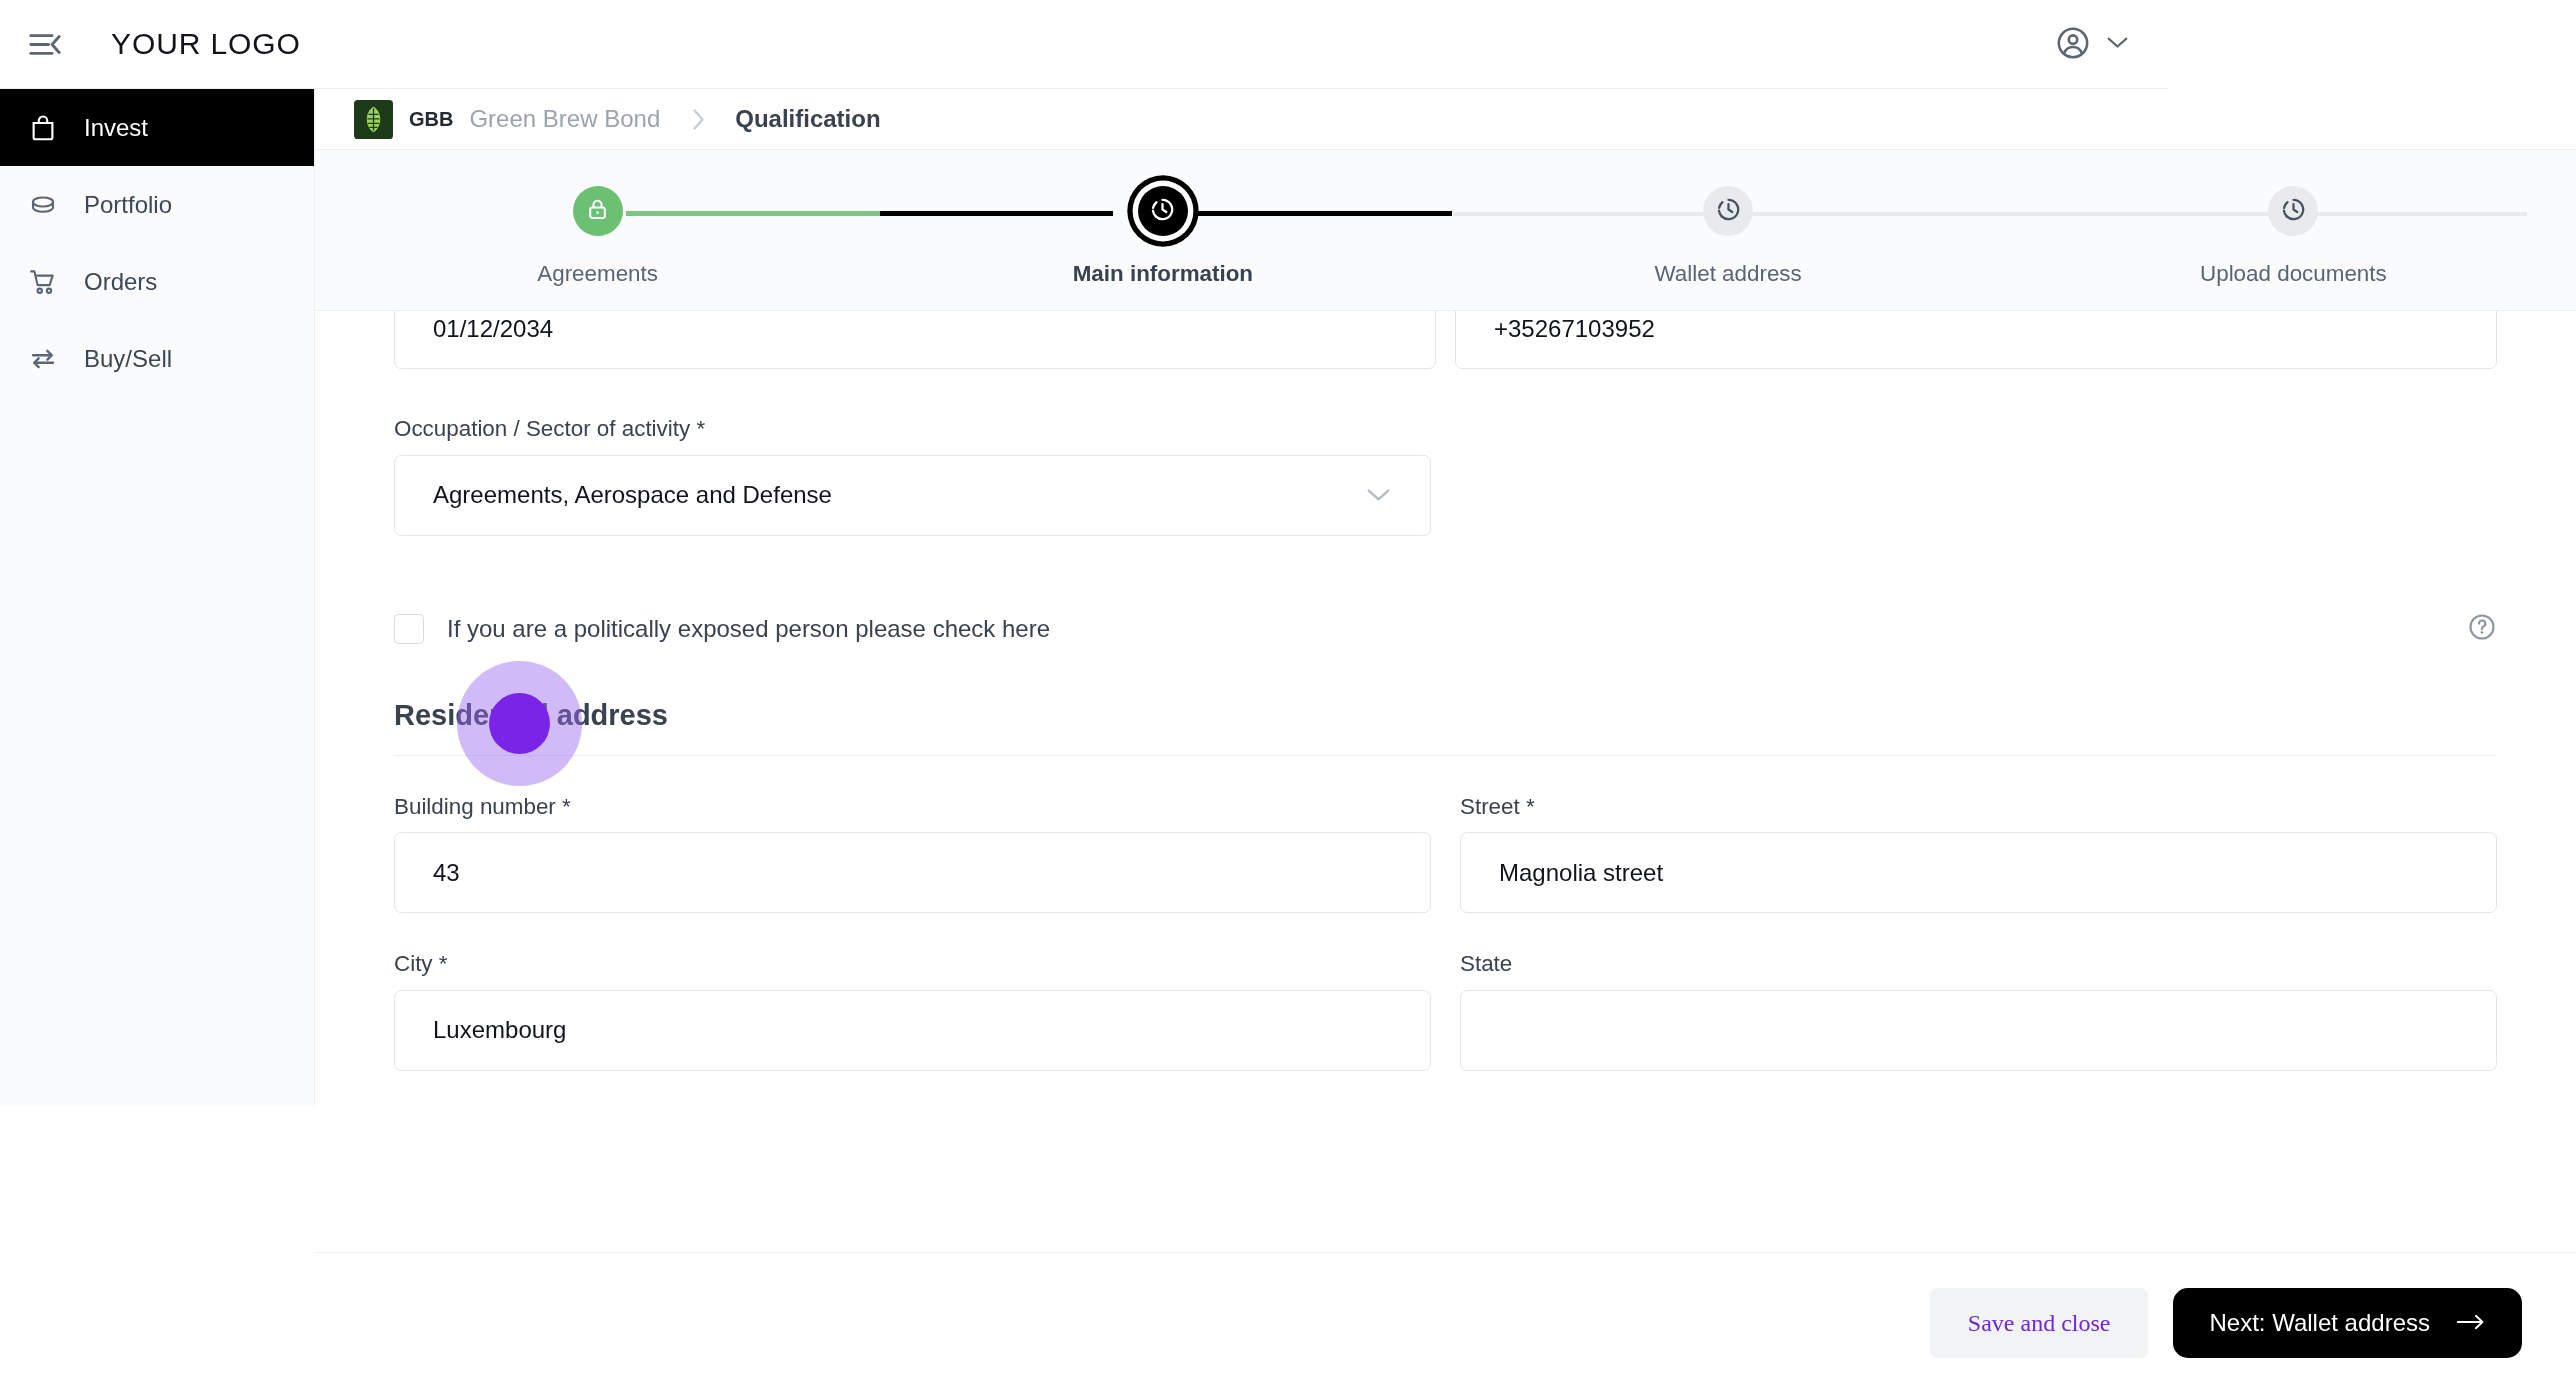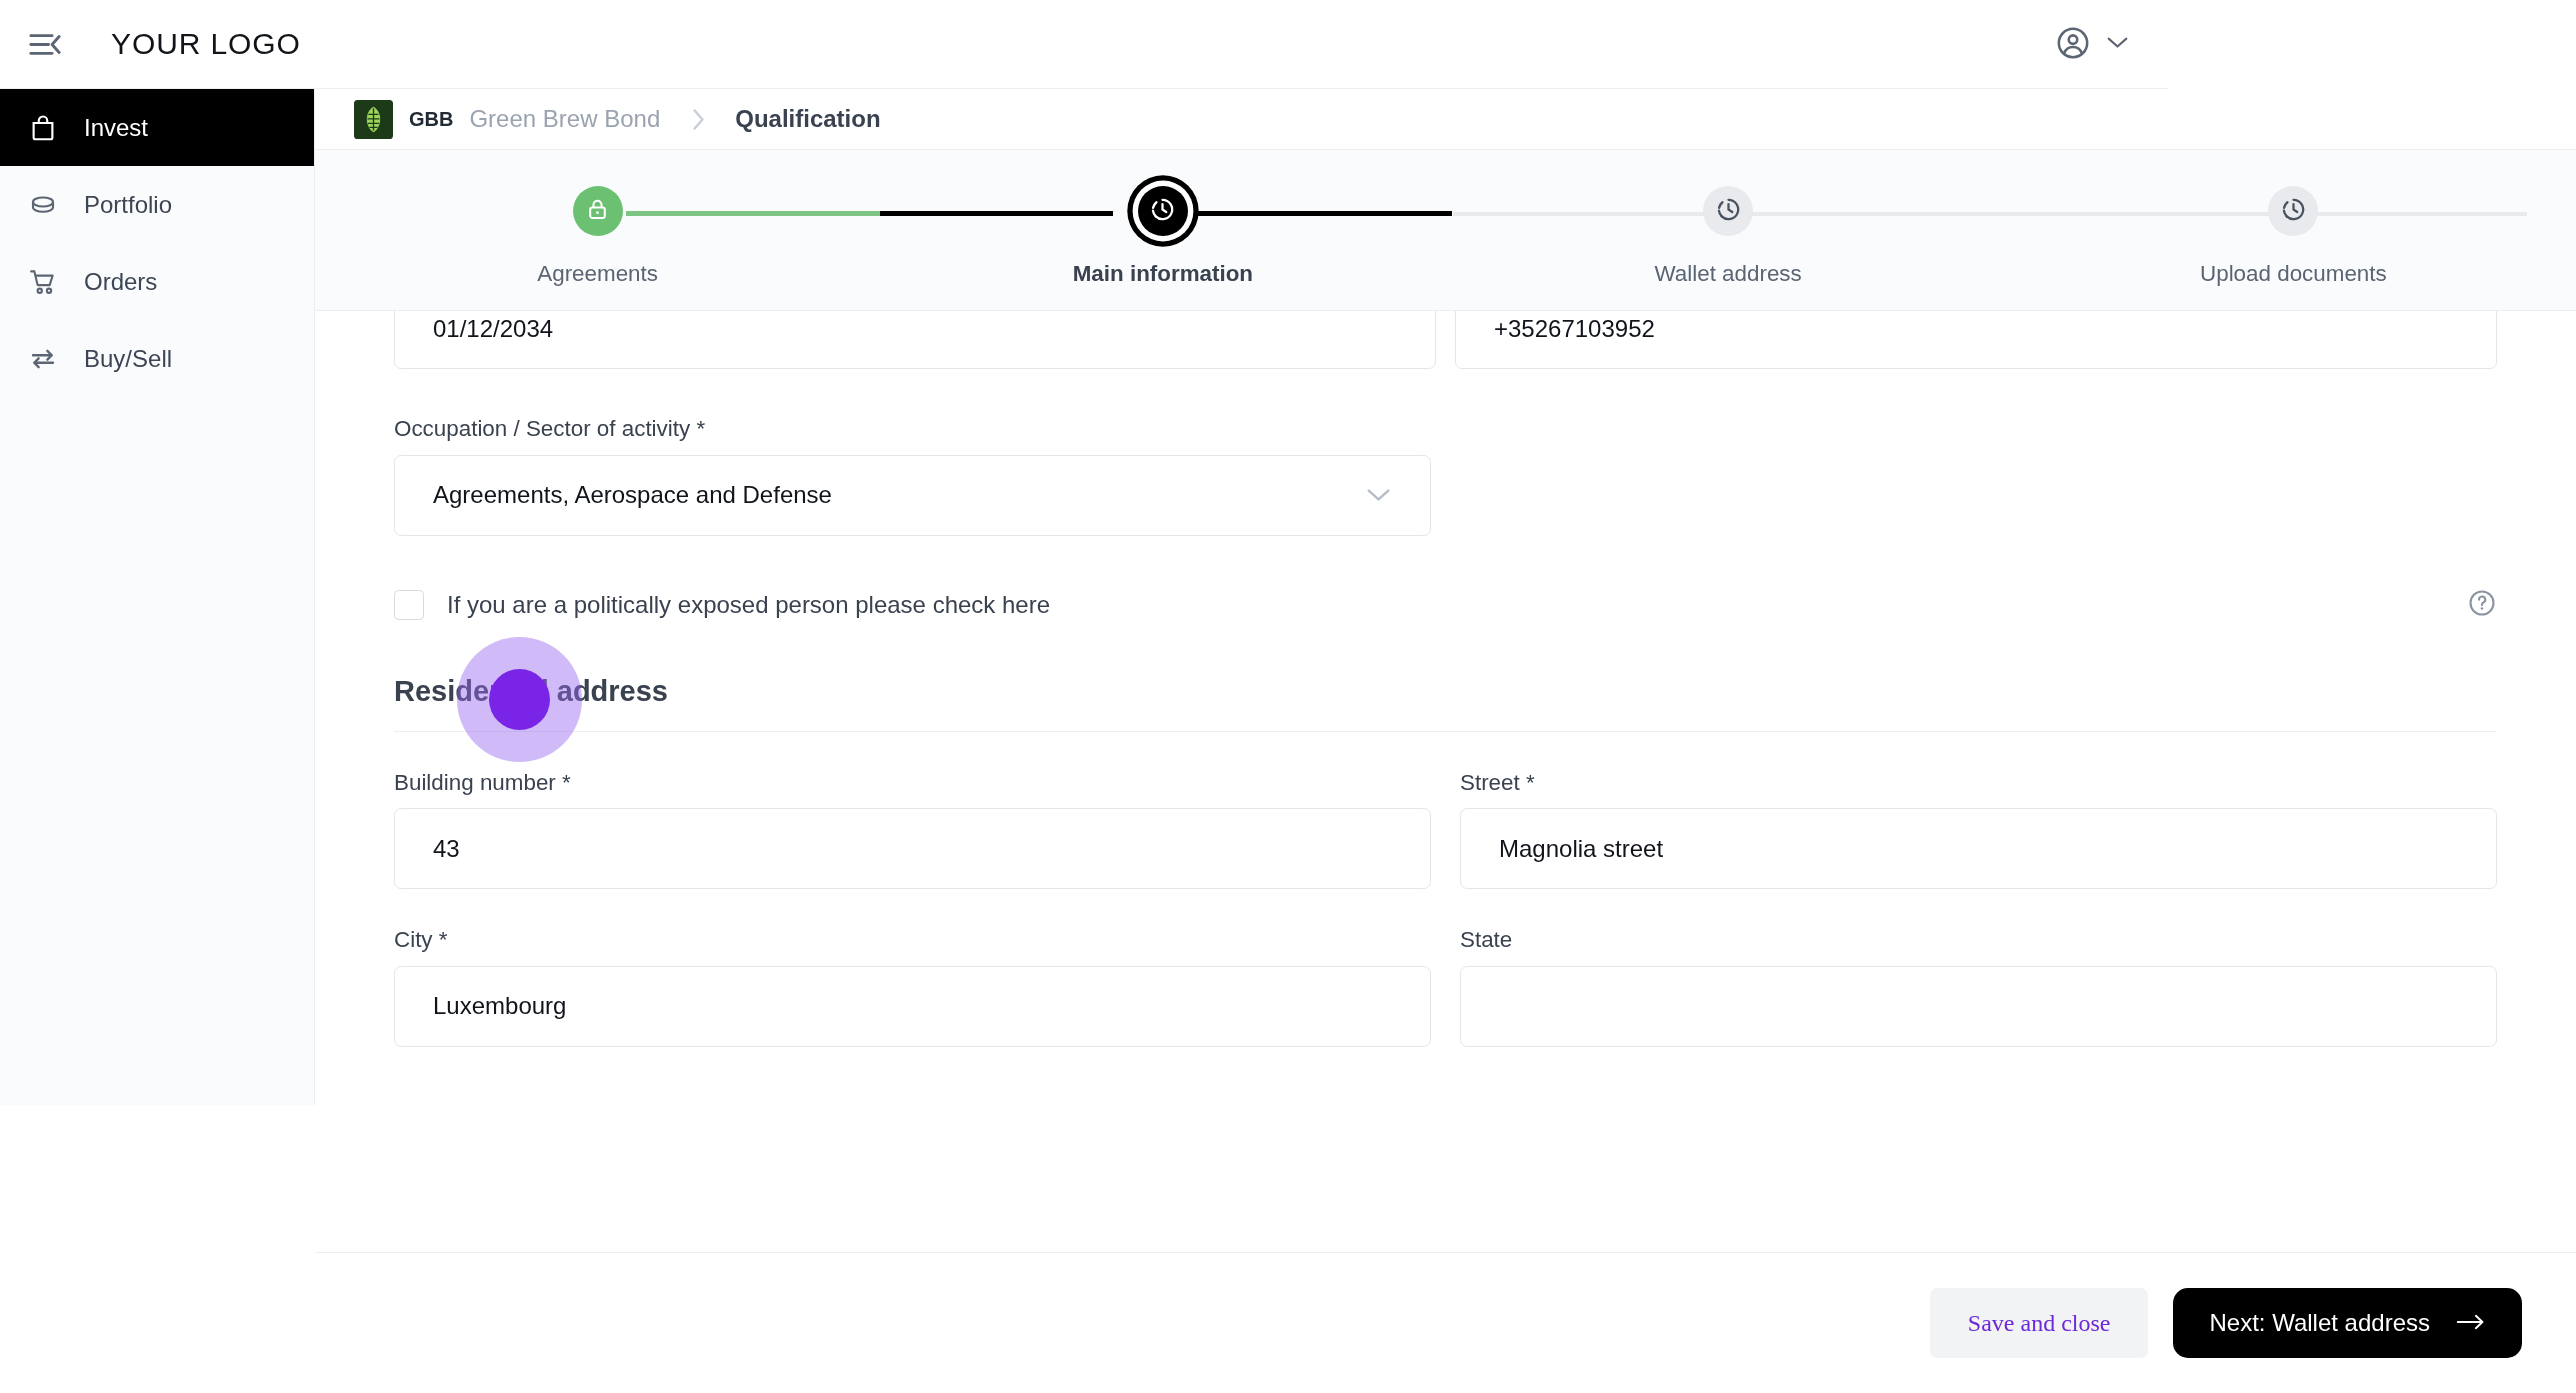--- a/index.html
+++ b/index.html
@@ -342,21 +342,21 @@
           <span>
             <svg width="27" height="16" viewBox="0 0 30 18" fill="none">
               <path d="M4 4 L15 14 L26 4" stroke="#b6bcc6" stroke-width="2.6" fill="none" stroke-linecap="round" stroke-linejoin="round"></path>
             </svg>
           </span>
         </div>
       </div>
       <div></div>
     </div>
 
-    <div class="checkrow" style="margin-top:54px;">
+    <div class="checkrow" style="margin-top:78px;">
       <div class="checkbox"></div>
       <div class="checklabel">If you are a politically exposed person please check here</div>
       <span class="help-icon">
         <svg width="30" height="30" viewBox="0 0 24 24" fill="none">
           <circle cx="12" cy="12" r="9.2" stroke="#8b94a1" stroke-width="1.7"></circle>
           <path d="M9.6 9.3a2.5 2.5 0 1 1 3.3 2.4c-.6.25-.9.75-.9 1.45v.5" stroke="#8b94a1" stroke-width="1.7" fill="none" stroke-linecap="round"></path>
           <circle cx="12" cy="16.4" r="1.05" fill="#8b94a1"></circle>
         </svg>
       </span>
     </div>

